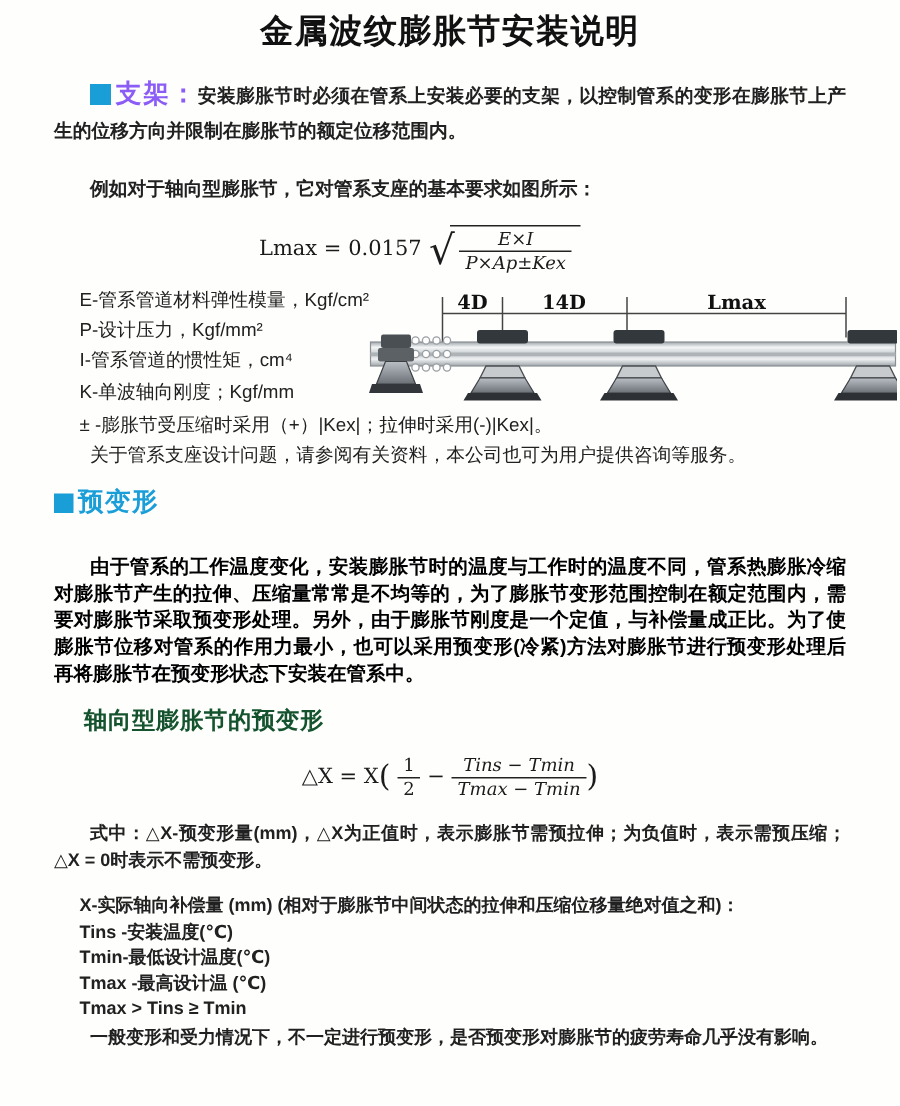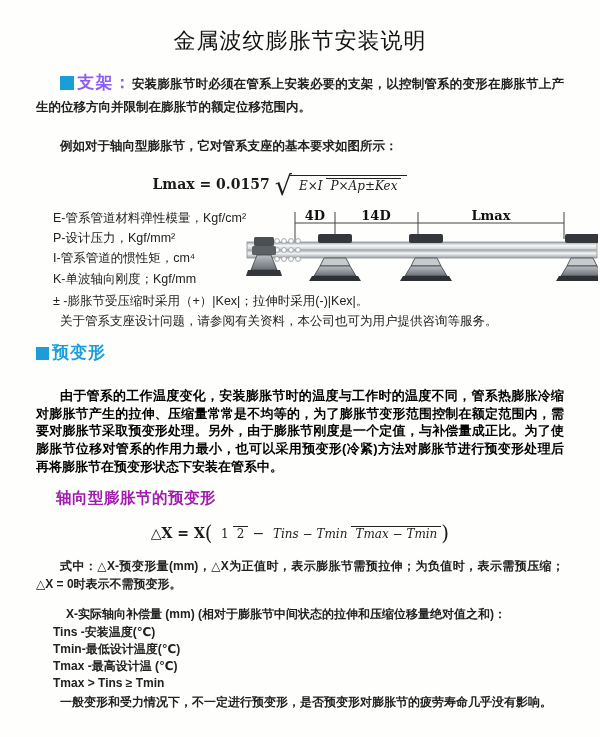--- a/index.html
+++ b/index.html
@@ -3,66 +3,66 @@
 <meta charset="utf-8">
 <style>
   html,body { margin:0; padding:0; background:#ffffff; }
   .page {
     position:relative; width:600px; height:737px; overflow:hidden;
     background:#fefefd; color:#212121;
     font-family:"Liberation Sans","DejaVu Sans",sans-serif;
   }
   .content { padding:0 36px; }
   .doc-title {
-    padding-top:26px; text-align:center;
-    font-size:22px; font-weight:normal; letter-spacing:1px; color:#111;
+    padding-top:6px; text-align:center;
+    font-size:22px; font-weight:bold; letter-spacing:1px; color:#111;
   }
   .lead-para {
     margin-top:15px; font-size:12.5px; font-weight:bold; line-height:23px;
     text-align:justify; text-indent:24px;
   }
   .sq {
     display:inline-block; width:14px; height:14px; margin-right:3px;
     vertical-align:-2px;
   }
   .sec-label { font-size:17px; font-weight:600; letter-spacing:1px; }
   .example-line { font-size:12.5px; font-weight:bold; line-height:22px; text-indent:24px; margin-top:16px; }
 
   
   .formula { text-align:center; font-family:"DejaVu Serif","Liberation Serif",serif; color:#1b1b1b; }
-  .formula .bold { font-weight:bold; }
+  .formula .bold { font-weight:normal; }
   .f1 { margin:11px 0 7px -40px; font-size:14px; }
   .sqrt-sign { font-size:27px; font-weight:400; vertical-align:-6px; margin-left:5px; margin-right:-3px; }
   .sqrt-body { display:inline-block; border-top:1.4px solid #222; vertical-align:middle; padding:1px 6px 0 6px; }
-  .frac { display:inline-flex; flex-direction:row; align-items:center; vertical-align:middle; font-size:12px; line-height:1.25; }
+  .frac { display:inline-flex; flex-direction:column; align-items:center; vertical-align:middle; font-size:12px; line-height:1.25; }
   .frac .num { padding:0 4px; }
   .frac .den { border-top:1px solid #222; padding:0 4px; }
   .it { font-style:italic; }
   .f2 { margin:12px 0 9px; font-size:14px; }
   .f2 .paren { font-size:20px; vertical-align:-2px; font-weight:400; }
 
   
   .where-line, .def-line { font-size:12.5px; line-height:20.4px; }
   .def-indent { margin-left:17px; }
   .sign-note { font-size:12.5px; line-height:20px; margin-left:17px; margin-top:2px; }
   .consult-note { font-size:12.5px; font-weight:normal; line-height:21px; text-indent:24px; }
 
   .section-head { margin-top:9px; }
   .body-para {
     margin-top:23px; font-size:13px; font-weight:600; line-height:17.6px;
     text-align:justify; text-indent:24px; color:#000000;
   }
   .sub-head { font-size:15.5px; font-weight:600; letter-spacing:0.5px; }
   .sub-head.axial { margin-top:12px; margin-left:20px; }
   .where-para { font-size:12px; font-weight:600; line-height:18px; text-align:justify; text-indent:24px; }
-  .xdef-line { font-size:12px; font-weight:600; line-height:19px; margin-left:30px; margin-top:2px; }
+  .xdef-line { font-size:12px; font-weight:600; line-height:19px; margin-left:17px; margin-top:2px; }
   .temp-line { font-size:12px; font-weight:600; line-height:17px; margin-left:17px; }
   .note-line { font-size:12px; font-weight:600; line-height:18px; text-indent:24px; margin-top:1px; }
 
-  .diagram-wrap { position:absolute; left:246px; top:208px; width:352px; height:94px; }
+  .diagram-wrap { position:absolute; left:246px; top:194px; width:352px; height:94px; }
 </style>
 </head>
 <body>
 
 <div class="page">
   <div class="content">
 
     <div class="doc-title">金属波纹膨胀节安装说明</div>
 
     <p class="lead-para"><span class="sq" style="background: rgb(26, 158, 216);"></span><span class="sec-label" style="color: #8b5cf6;">支架：</span><span>安装膨胀节时必须在管系上安装必要的支架，以控制管系的变形在膨胀节上产生的位移方向并限制在膨胀节的额定位移范围内。</span></p>
@@ -83,21 +83,21 @@
       <div class="def-line def-indent">K-单波轴向刚度；Kgf/mm</div>
     </div>
 
     <div class="sign-note">± -膨胀节受压缩时采用（+）|Kex|；拉伸时采用(-)|Kex|。</div>
     <div class="consult-note">关于管系支座设计问题，请参阅有关资料，本公司也可为用户提供咨询等服务。</div>
 
     <div class="section-head"><span class="sq" style="width: 13px; height: 13px; background: rgb(26, 158, 216);"></span><span class="sec-label" style="color: rgb(26, 158, 216);">预变形</span></div>
 
     <p class="body-para">由于管系的工作温度变化，安装膨胀节时的温度与工作时的温度不同，管系热膨胀冷缩对膨胀节产生的拉伸、压缩量常常是不均等的，为了膨胀节变形范围控制在额定范围内，需要对膨胀节采取预变形处理。另外，由于膨胀节刚度是一个定值，与补偿量成正比。为了使膨胀节位移对管系的作用力最小，也可以采用预变形(冷紧)方法对膨胀节进行预变形处理后再将膨胀节在预变形状态下安装在管系中。</p>
 
-    <div class="sub-head axial" style="color: #a21caf;">轴向型膨胀节的预变形</div>
+    <div class="sub-head axial" style="color: #14532d;">轴向型膨胀节的预变形</div>
 
     <div class="formula f2">
       <span class="bold">△X = X</span><span class="paren">(</span>
       <span class="frac">
           <span class="num">1</span>
           <span class="den">2</span>
         </span>
       <span>−</span>
       <span class="frac it">
           <span class="num">Tins − Tmin</span>

